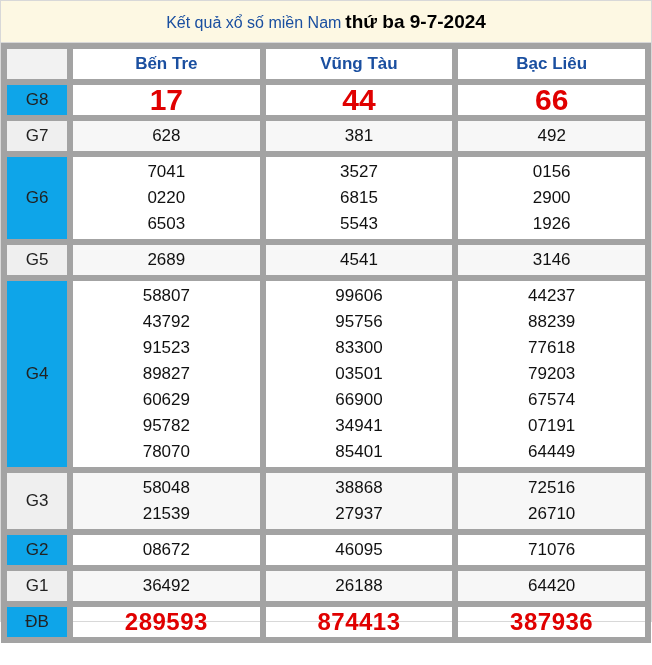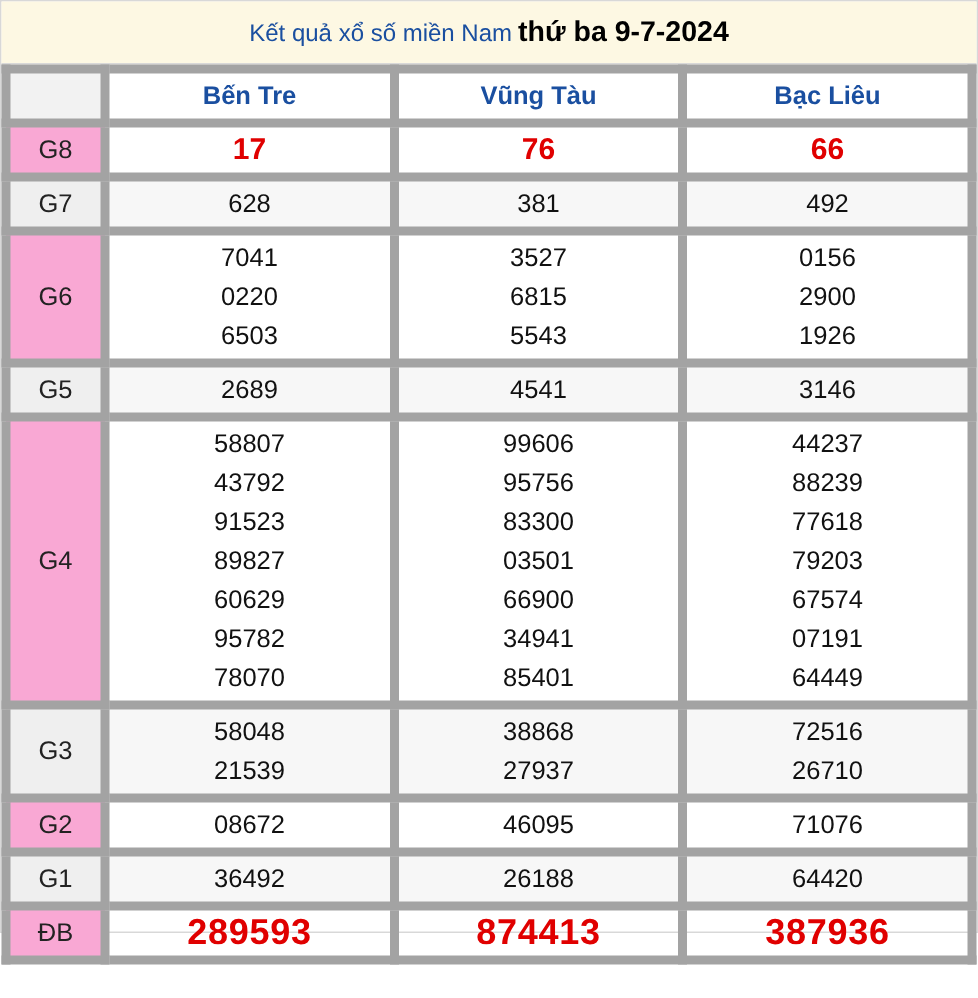--- a/index.html
+++ b/index.html
@@ -54,40 +54,40 @@
     font-weight: bold;
     padding: 5px 0;
     background: #ffffff;
   }
   th.corner {
     width: 58px;
     background: #f2f2f2;
   }
   td.label {
     width: 58px;
-    background: #f9a8d4;
+    background: #0ea5e9;
     font-size: 13px;
     color: #222;
   }
   td.nums {
     padding: 2px 0;
     line-height: 26px;
     font-size: 18px;
     color: #111;
   }
   tr.row-alt td.nums { background: #f7f7f7; }
   tr.row-alt td.label { background: #efefef; }
   td.nums .n { display: block; }
   tr.g8 td.nums, tr.db td.nums {
     color: #e00000;
     font-weight: bold;
     font-size: 23px;
   }
   tr.db td.nums { font-size: 24px; letter-spacing: 0.5px; }
-  tr.g8 td.nums { font-size: 20px; }
+  tr.g8 td.nums { font-size: 30px; }
 </style>
 </head>
 <body>
 
 <div class="page">
 
   <div class="title-bar">
     <span>Kết quả xổ số miền Nam</span><span class="date">thứ ba 9-7-2024</span>
   </div>
 
@@ -100,21 +100,21 @@
         <th class="prov">Bạc Liêu</th>
       </tr>
     </thead>
     <tbody id="tbody">
         <tr class=" g8">
           <td class="label">G8</td>
           <td class="nums">
             <span class="n">17</span>
           </td>
           <td class="nums">
-            <span class="n">76</span>
+            <span class="n">44</span>
           </td>
           <td class="nums">
             <span class="n">66</span>
           </td>
         </tr>
         <tr class="row-alt">
           <td class="label">G7</td>
           <td class="nums">
             <span class="n">628</span>
           </td>

